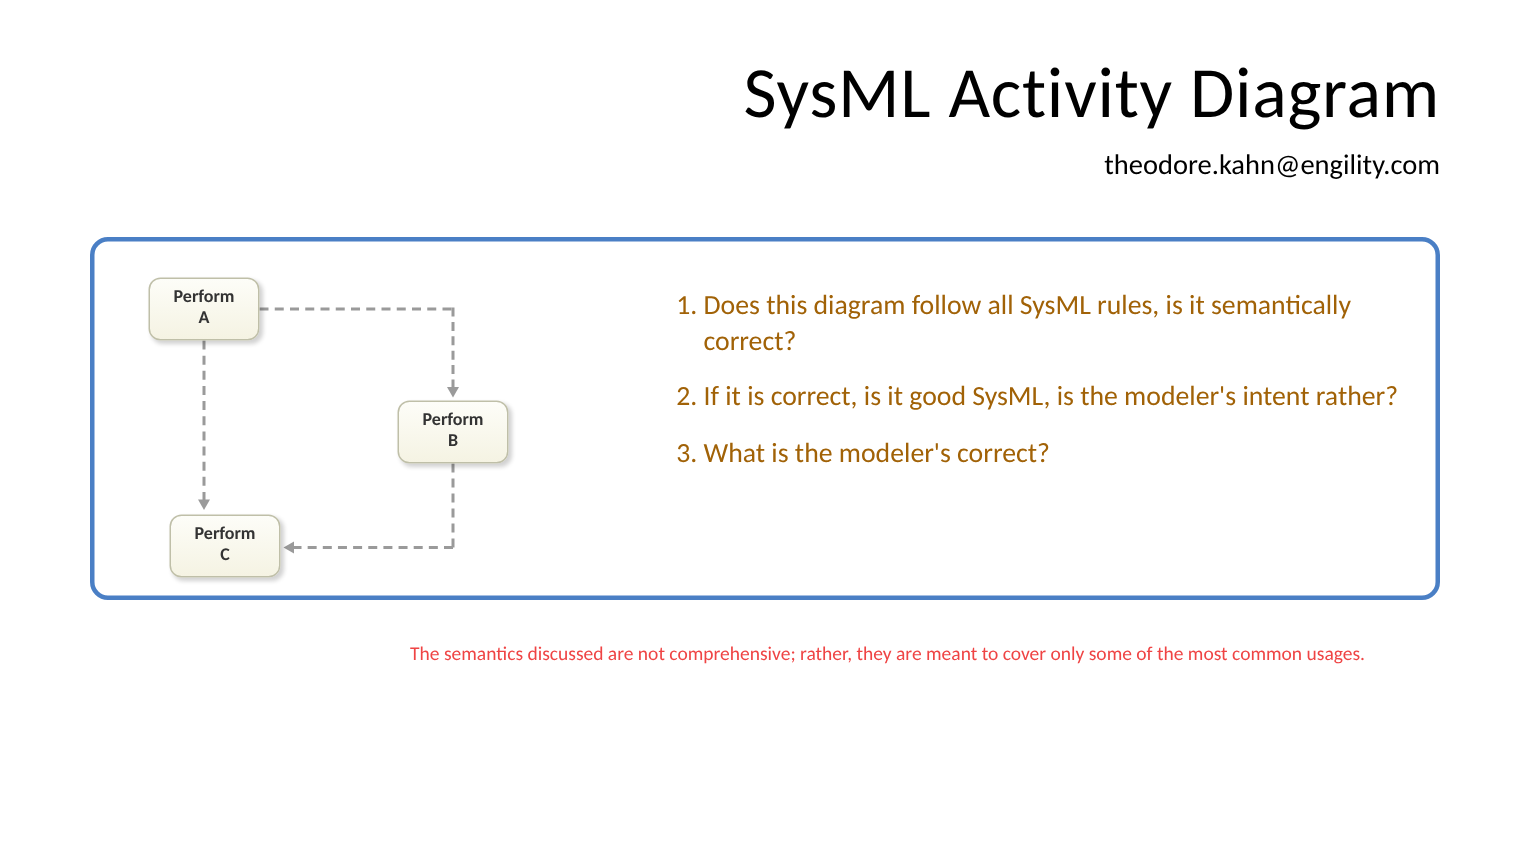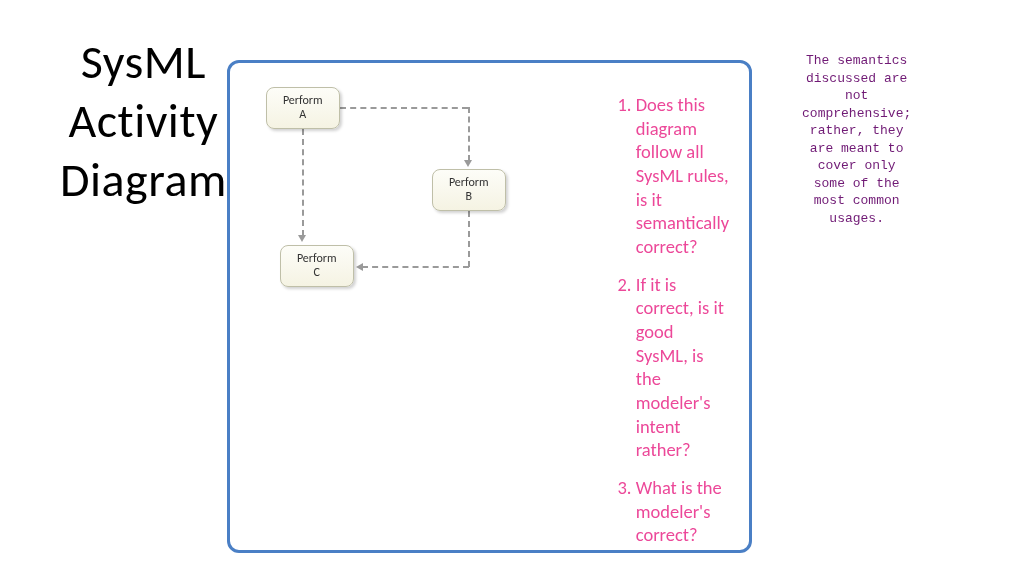--- a/index.html
+++ b/index.html
@@ -13,20 +13,22 @@
       background: #ffffff;
       font-family: Calibri, 'Segoe UI', Arial, sans-serif;
       position: relative;
       overflow: hidden;
     }
     .slide {
       width: 100%;
       height: 100%;
       padding: 24px 60px 20px 60px;
       display: flex;
+      flex-direction: column;
+      align-items: flex-end;
     }
     .title {
       font-size: 48px;
       font-weight: 300;
       text-align: center;
       color: #000;
       letter-spacing: 0.5px;
       margin-top: 8px;
     }
     .subtitle {
@@ -62,21 +64,21 @@
       position: absolute;
       background: linear-gradient(to bottom, #fdfdf8, #f5f3e3);
       border: 1px solid #bfbfa8;
       border-radius: 8px;
       box-shadow: 2px 2px 3px rgba(0,0,0,0.18);
       display: flex;
       align-items: center;
       justify-content: center;
       text-align: center;
       font-size: 12px;
-      font-weight: 400;
+      font-weight: 700;
       color: #333;
       line-height: 1.15;
       padding: 4px 8px;
     }
     .node-a { top: 6px; left: 22px; width: 74px; height: 42px; }
     .node-b { top: 88px; left: 188px; width: 74px; height: 42px; }
     .node-c { top: 164px; left: 36px; width: 74px; height: 42px; }
     
     .flow-line {
       position: absolute;
@@ -109,40 +111,40 @@
     .questions {
       flex: 1;
       padding-top: 12px;
     }
     .questions ol {
       list-style-position: outside;
       padding-left: 26px;
     }
     .questions li {
       font-size: 18.5px;
-      color: #ec4899;
+      color: #a16207;
       margin-bottom: 14px;
       line-height: 1.28;
     }
     
     .footnote {
       font-size: 13px;
-      color: #701a75;
+      color: #ef4444;
       text-align: center;
       margin-top: 28px;
       line-height: 1.35;
       padding: 0 50px;
-      font-family: Liberation Mono, monospace;
     }
   </style>
 </head>
 <body>
 
 <div class="slide">
   <h1 class="title">SysML Activity Diagram</h1>
+  <div class="author">theodore.kahn@engility.com</div>
 
   <div class="content-box">
     <div class="diagram-area">
 
       <div class="flow-line flow-dash-h" style="top:26px; left:96px; width:128px;"></div>
       <div class="flow-line flow-dash-v" style="top:26px; left:224px; height:54px;"></div>
       <div class="arrowhead arrow-down" style="top:79px; left:220.5px;"></div>
 
       <div class="flow-line flow-dash-v" style="top:48px; left:58px; height:107px;"></div>
       <div class="arrowhead arrow-down" style="top:154px; left:54.5px;"></div>

